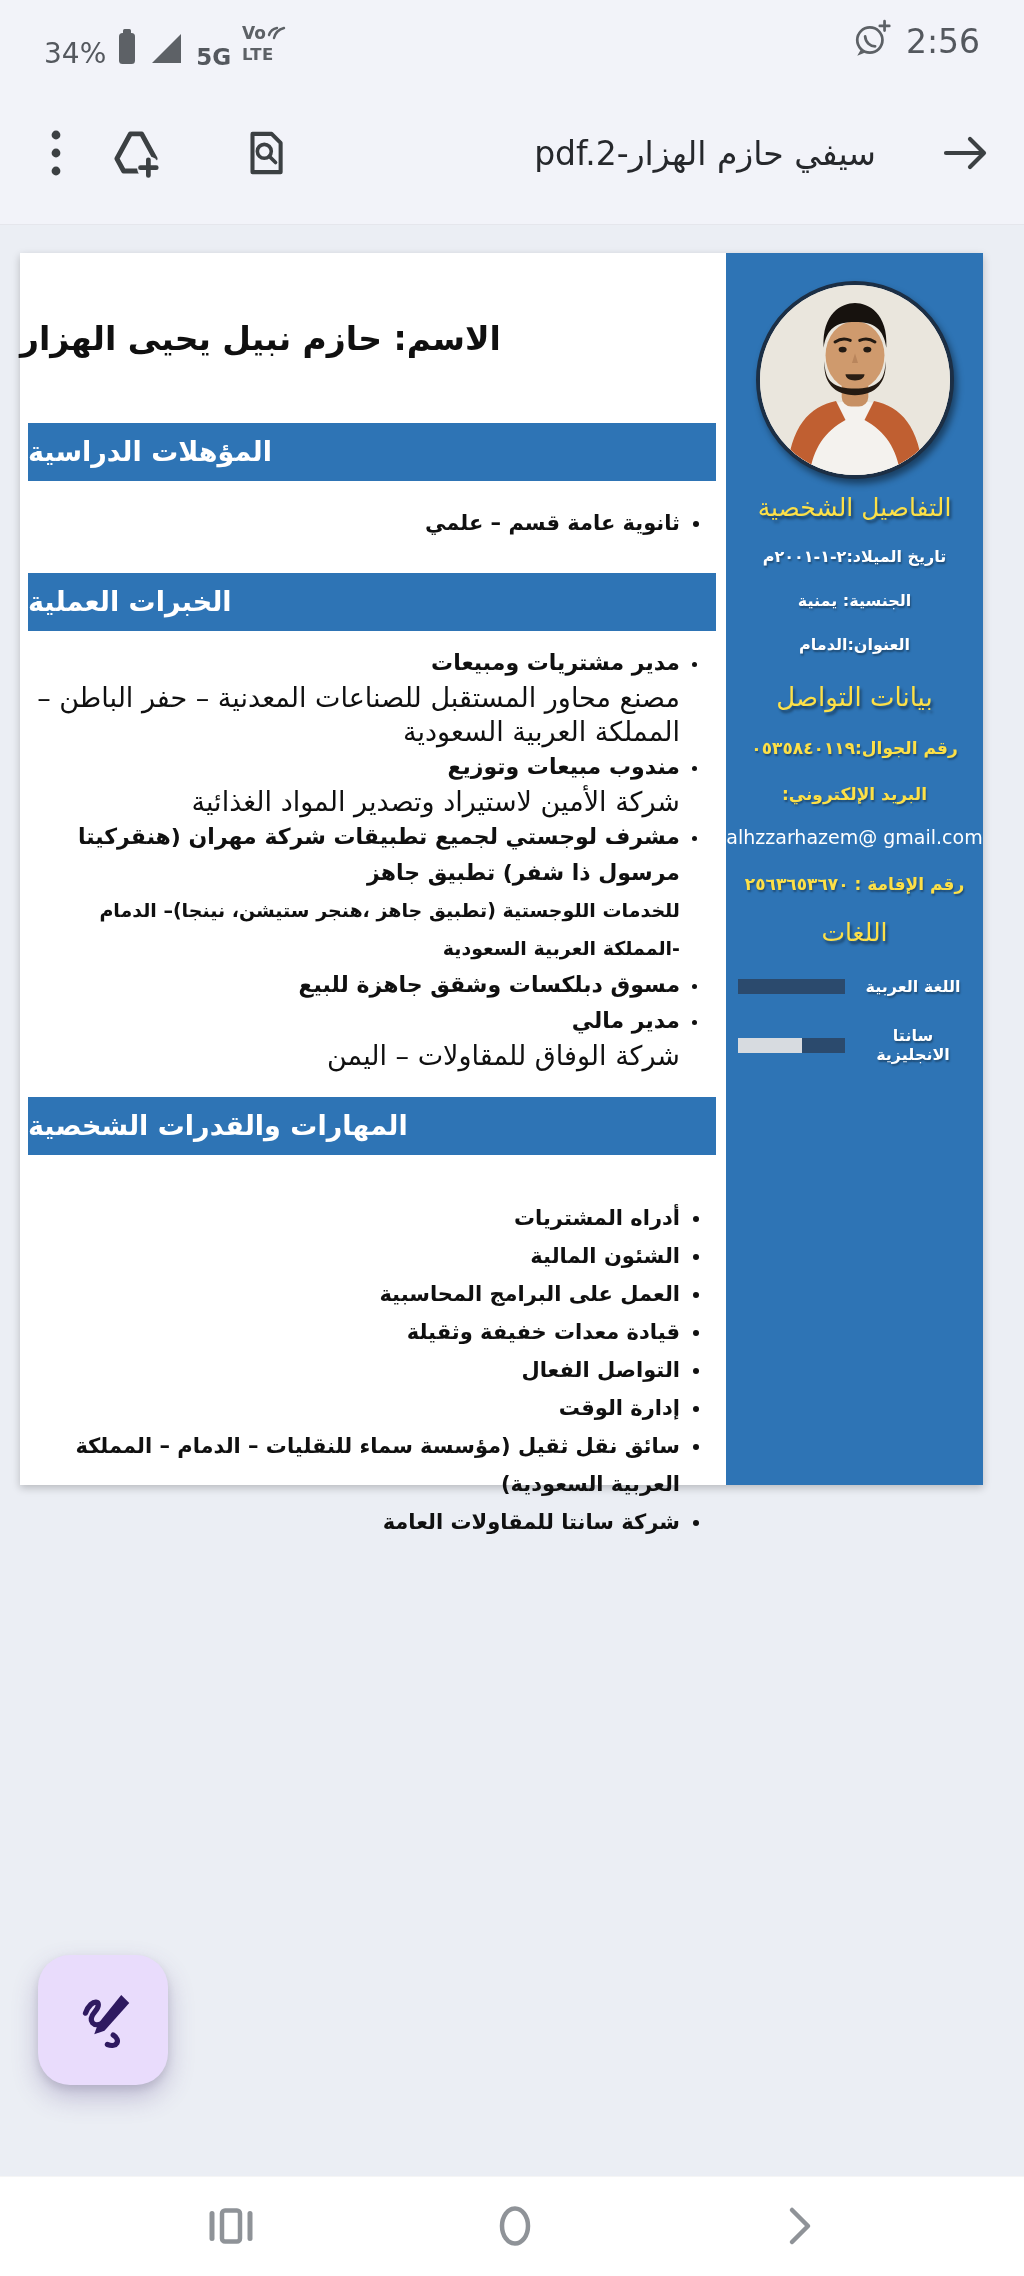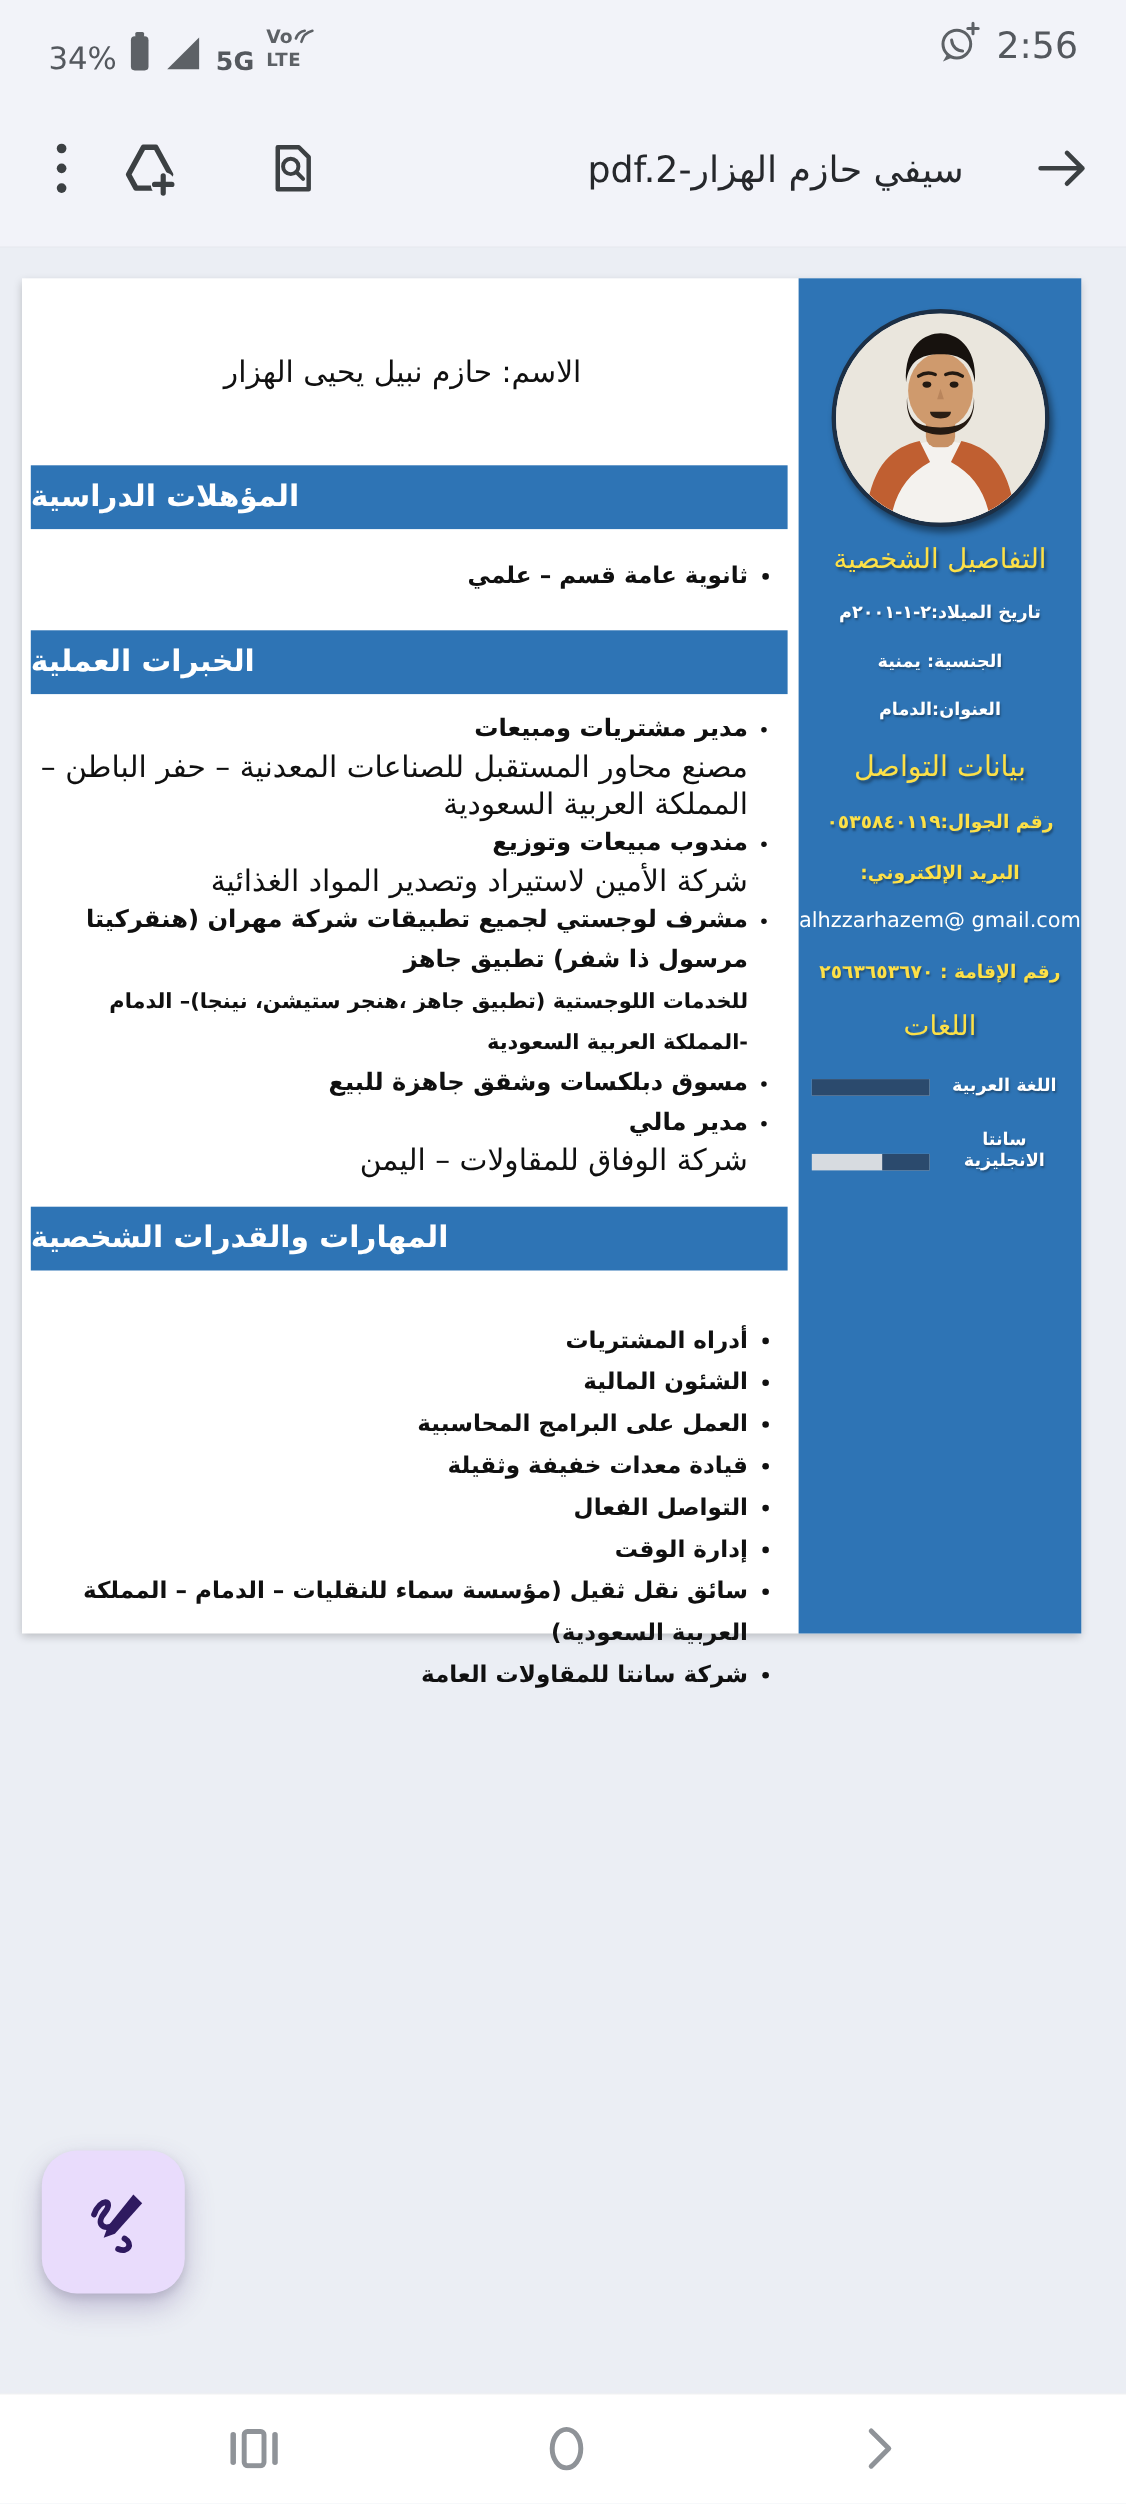--- a/index.html
+++ b/index.html
@@ -20,21 +20,21 @@
   .status-right{position:absolute;top:18px;right:44px;display:flex;align-items:center;gap:12px;color:var(--status_text)}
   .time-text{font-size:33px;color:var(--status_text)}
   .net5g{font-size:23px;font-weight:bold;margin-left:2px}
   
   .tb-btn{position:absolute;top:126px;width:56px;height:56px;display:flex;align-items:center;justify-content:center;border:none;background:transparent;padding:0;cursor:pointer}
   .doc-title{position:absolute;top:134px;right:148px;max-width:560px;direction:rtl;font-size:33px;color:var(--title_text);white-space:nowrap}
   
   .page{position:absolute;left:20px;top:253px;width:963px;height:1232px;background:#fff;
         box-shadow:0 3px 8px rgba(0,0,0,.22);display:flex;flex-direction:row}
   .main{width:706px;direction:rtl;color:#101010}
-  .name-line{margin:66px 14px 0 0;text-align:center;font-weight:normal;font-size:27px;line-height:40px}
+  .name-line{margin:66px 14px 0 0;text-align:left;font-weight:bold;font-size:33px;line-height:40px}
   .band{margin:0 10px 0 8px;background:var(--accent_blue);color:#fff;font-weight:bold;font-size:27px;
         height:58px;line-height:58px;padding-right:12px;text-align:left}
   .band-1{margin-top:64px}.band-2{margin-top:30px}.band-3{margin-top:24px}
   ul{margin:0;padding:0 46px 0 0;list-style:disc}
   .edu-list{margin-top:22px;font-weight:bold;font-size:21px}
   .edu-list li{line-height:40px}
   .exp-list{margin-top:14px}
   .exp-title{font-weight:bold;font-size:22px;line-height:36px;display:block}
   .exp-sub{font-size:27px;line-height:34px;font-weight:normal}
   .exp-sub-bold{font-size:19px;line-height:38px;font-weight:bold}
@@ -46,21 +46,21 @@
               border:4px solid #1c2f45;overflow:hidden;
               box-shadow:3px 5px 7px rgba(0,0,0,.45), inset 0 0 0 3px #dfe6ee}
   .photo-ring svg{display:block;width:100%;height:100%}
   .side-title{color:#fde047;font-weight:normal;text-shadow:2px 3px 3px rgba(0,0,0,.45)}
   .personal-title{font-size:25px;margin-top:14px}
   .detail{color:#fff;font-weight:bold;font-size:16px;margin-top:25px;text-shadow:1px 2px 2px rgba(0,0,0,.35)}
   .contact-title{font-size:26px;margin-top:28px}
   .phone-line,.email-label,.residence-line{color:#fde047;font-weight:bold;font-size:17px;margin-top:26px;text-shadow:1px 2px 2px rgba(0,0,0,.35)}
   .email-value{color:#fff;font-weight:normal;font-size:19px;margin-top:22px;direction:ltr}
   .languages-title{font-size:25px;margin-top:24px}
-  .lang-row{display:flex;direction:rtl;align-items:flex-end;margin:30px 14px 0 12px;gap:12px}
+  .lang-row{display:flex;direction:rtl;align-items:center;margin:30px 14px 0 12px;gap:12px}
   .lang-label{color:#fff;font-weight:bold;font-size:16px;width:112px;flex:0 0 auto;text-shadow:1px 2px 2px rgba(0,0,0,.35)}
   .lang-bar{flex:1;height:15px;background:var(--bar_empty);position:relative}
   .lang-fill{position:absolute;right:0;top:0;bottom:0;background:var(--navy_bar)}
   
   .fab{position:absolute;left:38px;top:1955px;width:130px;height:130px;border-radius:32px;border:none;
        background:var(--fab_bg);display:flex;align-items:center;justify-content:center;cursor:pointer;
        box-shadow:0 12px 26px rgba(90,70,140,.30),0 4px 8px rgba(0,0,0,.10)}
   
   .bottomnav{position:absolute;left:0;top:2176px;width:1024px;height:100px;background:#fff;border-top:1px solid rgba(0,0,0,.04);
              display:flex;align-items:center}

